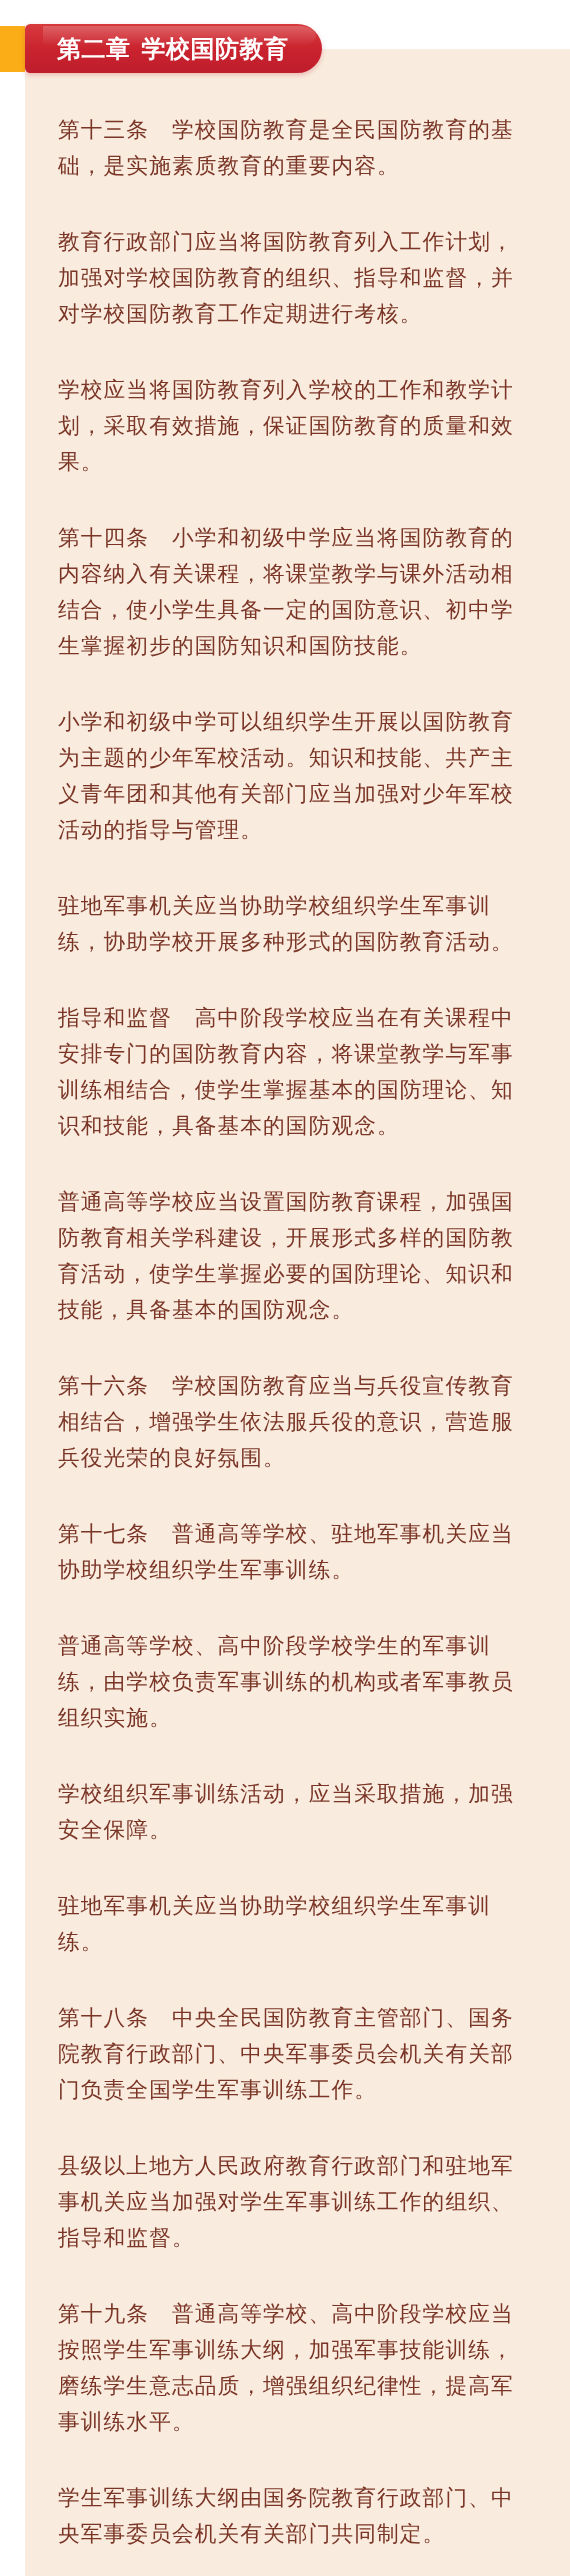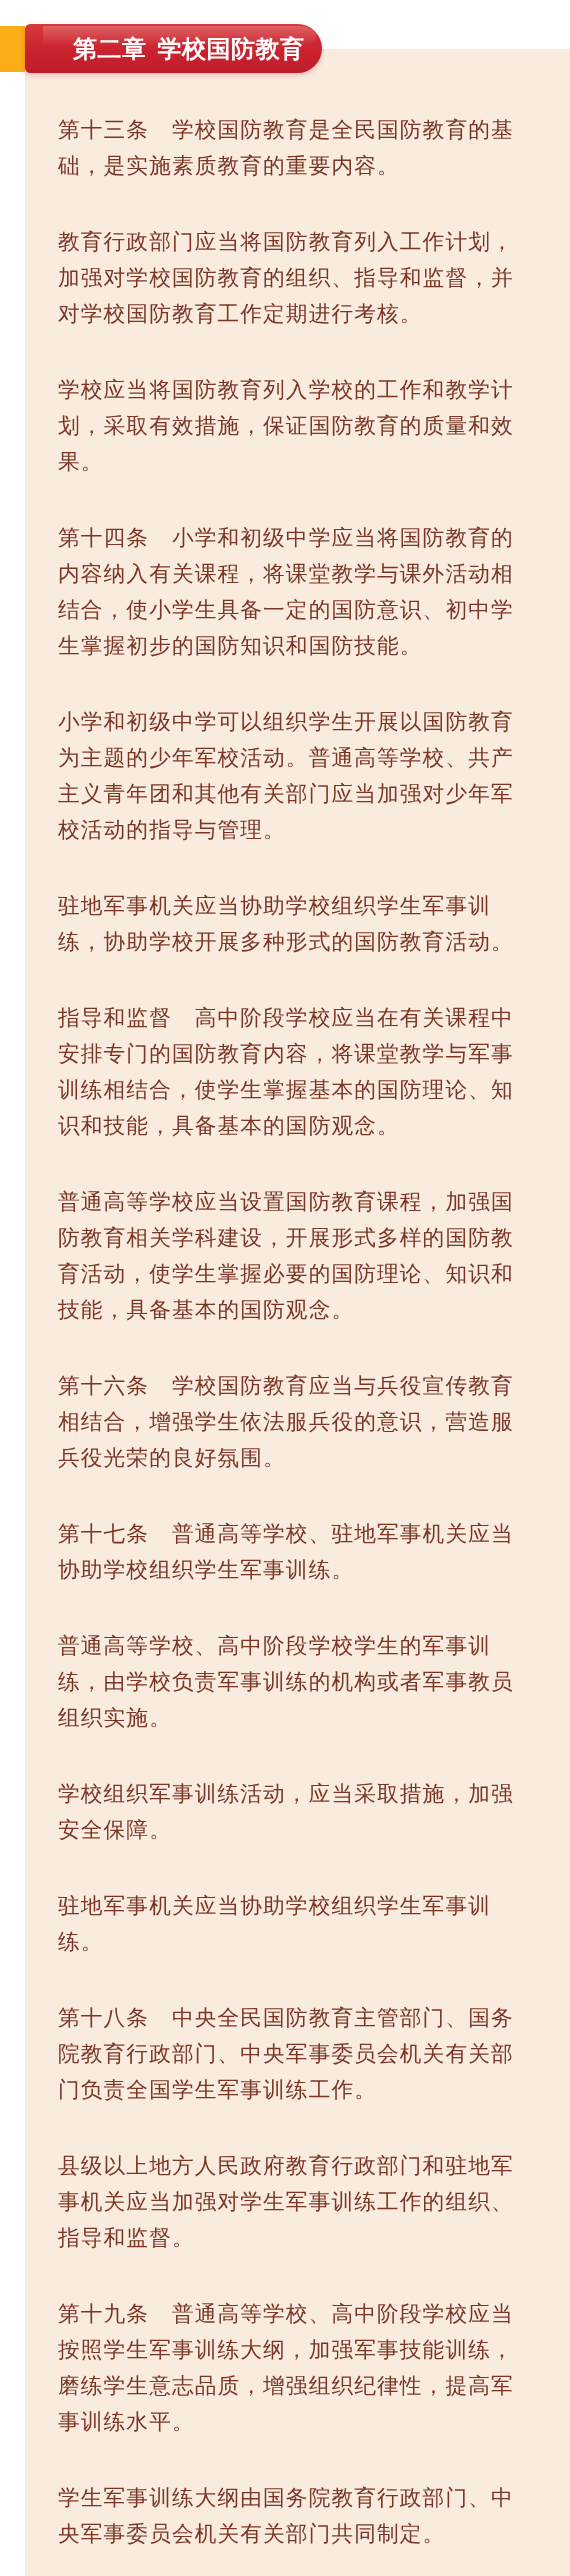--- a/index.html
+++ b/index.html
@@ -39,21 +39,21 @@
     left: 25px;
     top: 24px;
     width: 297px;
     height: 49px;
     background: linear-gradient(180deg, #D73A3D 0%, #C9222E 55%, #BE1D2C 100%);
     border-radius: 5.3px 25px 25px 5.3px;
     z-index: 4;
     display: flex;
     align-items: center;
     box-sizing: border-box;
-    padding-left: 48px;
+    padding-left: 32px;
     box-shadow: 0 2.1px 5.3px rgba(190, 29, 44, 0.25);
     overflow: hidden;
   }
   .chapter-banner::before {
     content: "";
     position: absolute;
     left: 6%;
     right: 2%;
     top: 1.6px;
     height: 42%;
@@ -99,21 +99,21 @@
   <span class="chapter-label">第二章</span>
   <span class="chapter-title">学校国防教育</span>
 </div>
 
 <div class="content-panel">
   <div class="articles">
       <p class="article">第十三条　学校国防教育是全民国防教育的基础，是实施素质教育的重要内容。</p>
       <p class="article">教育行政部门应当将国防教育列入工作计划，加强对学校国防教育的组织、指导和监督，并对学校国防教育工作定期进行考核。</p>
       <p class="article">学校应当将国防教育列入学校的工作和教学计划，采取有效措施，保证国防教育的质量和效果。</p>
       <p class="article">第十四条　小学和初级中学应当将国防教育的内容纳入有关课程，将课堂教学与课外活动相结合，使小学生具备一定的国防意识、初中学生掌握初步的国防知识和国防技能。</p>
-      <p class="article">小学和初级中学可以组织学生开展以国防教育为主题的少年军校活动。普通高等学校、共产主义青年团和其他有关部门应当加强对少年军校活动的指导与管理。</p>
+      <p class="article">小学和初级中学可以组织学生开展以国防教育为主题的少年军校活动。知识和技能、共产主义青年团和其他有关部门应当加强对少年军校活动的指导与管理。</p>
       <p class="article">驻地军事机关应当协助学校组织学生军事训练，协助学校开展多种形式的国防教育活动。</p>
       <p class="article">指导和监督　高中阶段学校应当在有关课程中安排专门的国防教育内容，将课堂教学与军事训练相结合，使学生掌握基本的国防理论、知识和技能，具备基本的国防观念。</p>
       <p class="article">普通高等学校应当设置国防教育课程，加强国防教育相关学科建设，开展形式多样的国防教育活动，使学生掌握必要的国防理论、知识和技能，具备基本的国防观念。</p>
       <p class="article">第十六条　学校国防教育应当与兵役宣传教育相结合，增强学生依法服兵役的意识，营造服兵役光荣的良好氛围。</p>
       <p class="article">第十七条　普通高等学校、驻地军事机关应当协助学校组织学生军事训练。</p>
       <p class="article">普通高等学校、高中阶段学校学生的军事训练，由学校负责军事训练的机构或者军事教员组织实施。</p>
       <p class="article">学校组织军事训练活动，应当采取措施，加强安全保障。</p>
       <p class="article">驻地军事机关应当协助学校组织学生军事训练。</p>
       <p class="article">第十八条　中央全民国防教育主管部门、国务院教育行政部门、中央军事委员会机关有关部门负责全国学生军事训练工作。</p>
       <p class="article">县级以上地方人民政府教育行政部门和驻地军事机关应当加强对学生军事训练工作的组织、指导和监督。</p>

